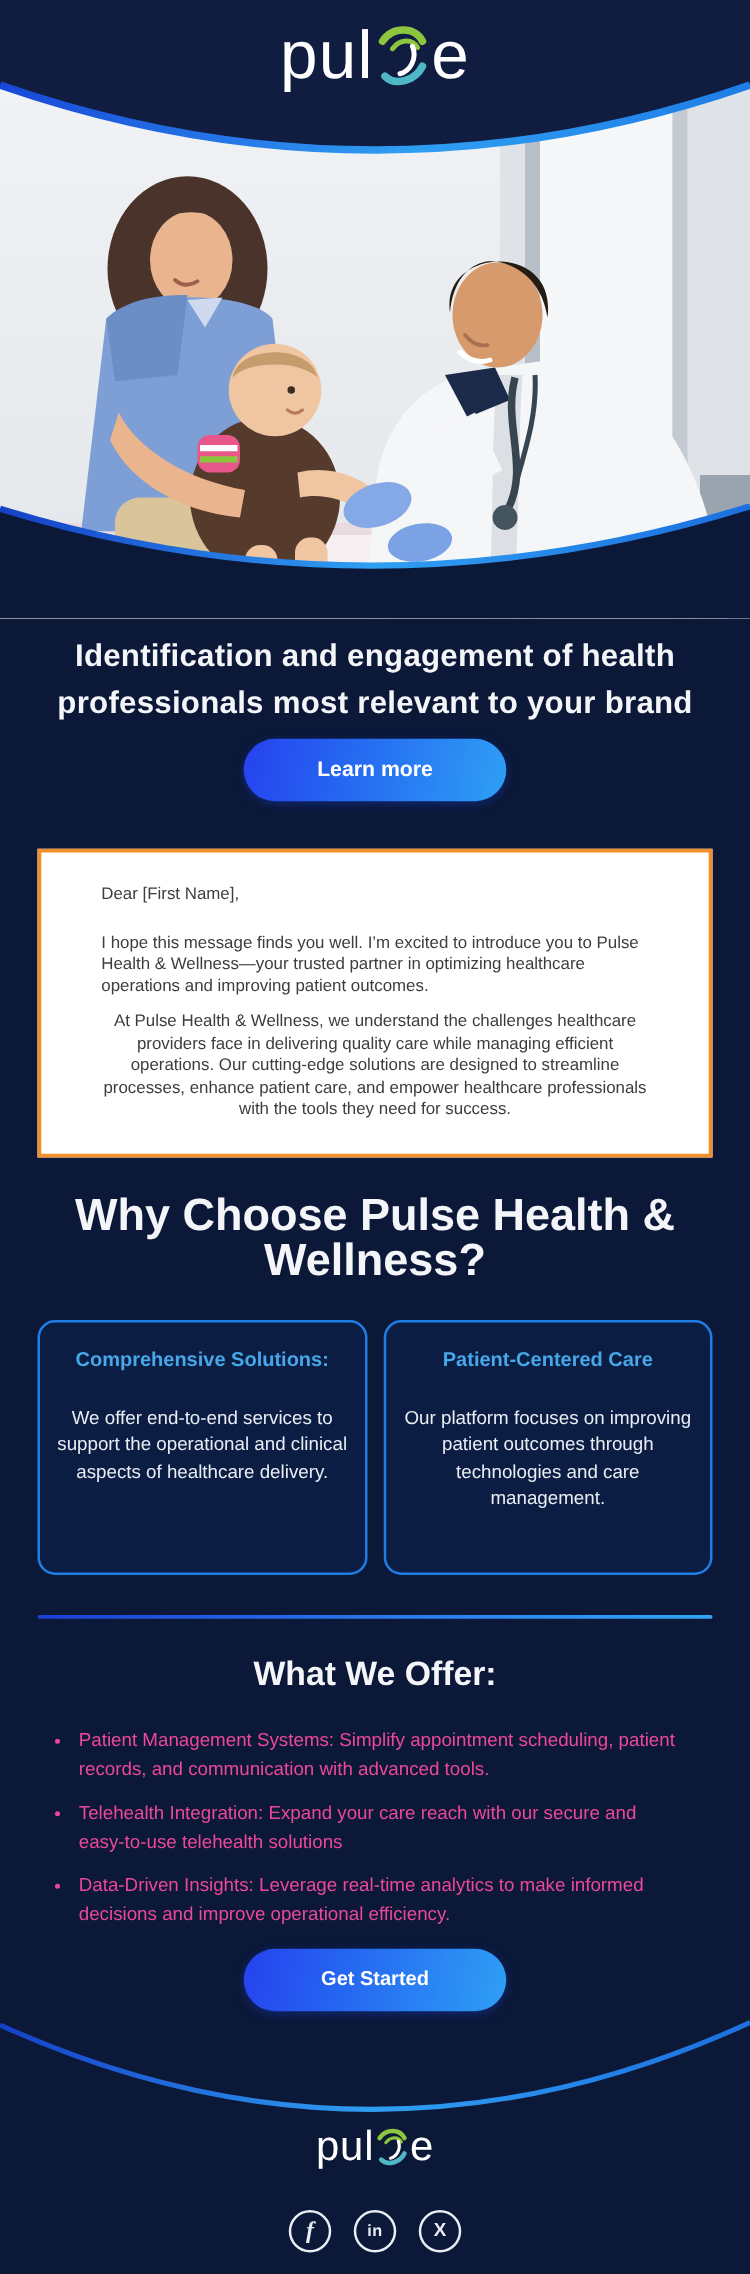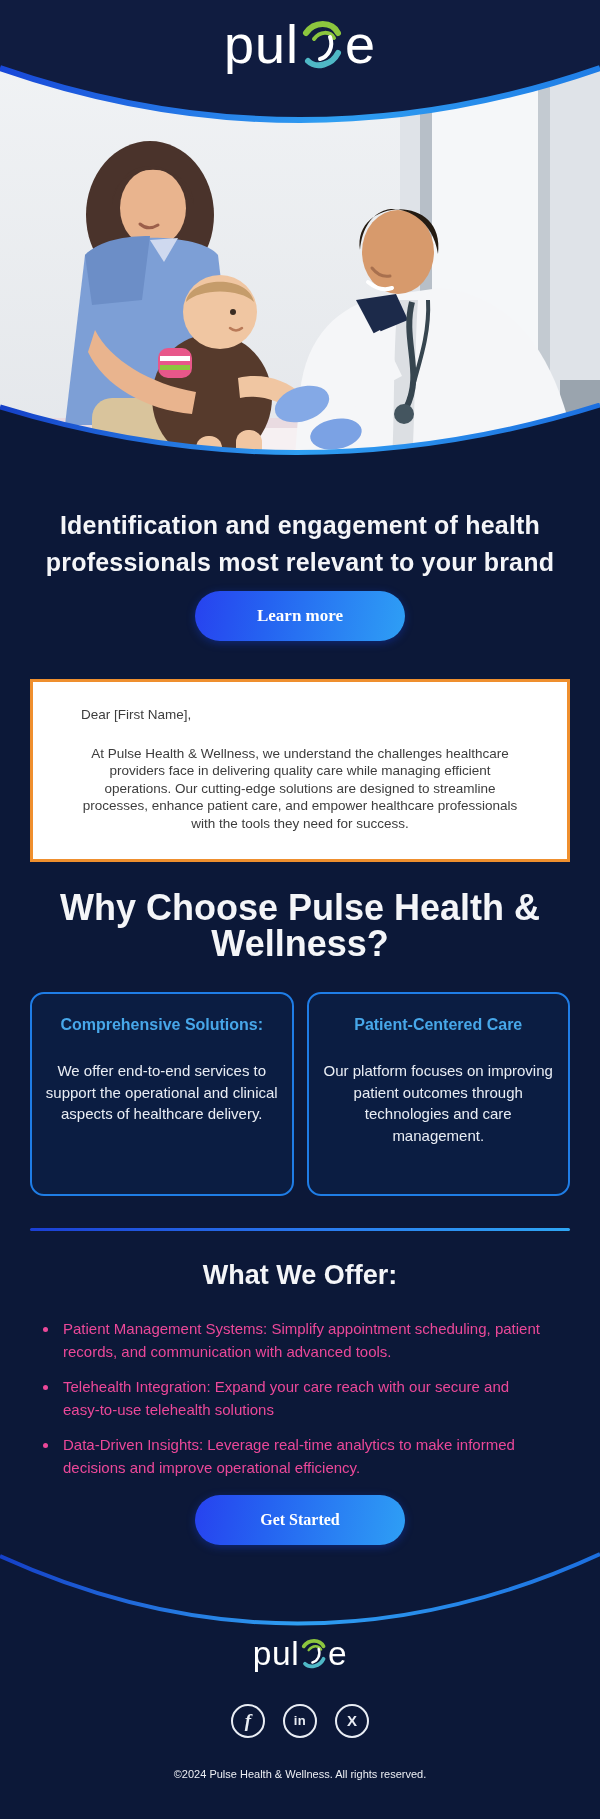--- a/index.html
+++ b/index.html
@@ -23,21 +23,21 @@
   .logo-footer{position:static;transform:scale(0.62);transform-origin:center top;margin-top:0;}
   
   .headline{
     margin:12px 28px 0;text-align:center;font-size:25px;line-height:37px;font-weight:bold;color:#f4f5f8;
     letter-spacing:0.2px;
   }
   .pill-btn{
     display:flex;align-items:center;justify-content:center;
     width:210px;height:50px;margin:10px auto 0;border:none;border-radius:25px;cursor:pointer;
     background:linear-gradient(100deg,#2742ef 0%,#2563f1 35%,#2e9ff5 100%);
-    color:#ffffff;font-weight:bold;font-family:Liberation Serif, serif;
+    color:#ffffff;font-weight:bold;font-family:Liberation Sans, sans-serif;
     box-shadow:0 2px 8px rgba(20,60,200,0.45);
   }
   .pill-btn.learn{font-size:17px;}
   .pill-btn.start{font-size:16px;margin-top:16px;}
   
   .letter{
     width:540px;margin:38px auto 0;background:#ffffff;border:3px solid #ef8f2e;
     padding:24px 48px 26px;color:#3d3d3d;font-size:13.5px;line-height:17.5px;
   }
   .letter .sal{margin:0 0 21px;}
@@ -177,20 +177,21 @@
       </span>
       <span class="wordpost">e</span>
     </div>
   </div>
 
   <div class="headline">Identification and engagement of health professionals most relevant to your brand</div>
   <button class="pill-btn learn">Learn more</button>
 
   <div class="letter">
     <p class="sal">Dear [First Name],</p>
+    <p class="p1">I hope this message finds you well. I’m excited to introduce you to Pulse Health &amp; Wellness—your trusted partner in optimizing healthcare operations and improving patient outcomes.</p>
     <p class="p2">At Pulse Health &amp; Wellness, we understand the challenges healthcare providers face in delivering quality care while managing efficient operations. Our cutting-edge solutions are designed to streamline processes, enhance patient care, and empower healthcare professionals with the tools they need for success.</p>
   </div>
 
   <div class="why-heading">Why Choose Pulse Health &amp; Wellness?</div>
 
   <div class="cards">
     <div class="card">
       <div class="title">Comprehensive Solutions:</div>
       <div class="body">We offer end-to-end services to support the operational and clinical aspects of healthcare delivery.</div>
     </div>

